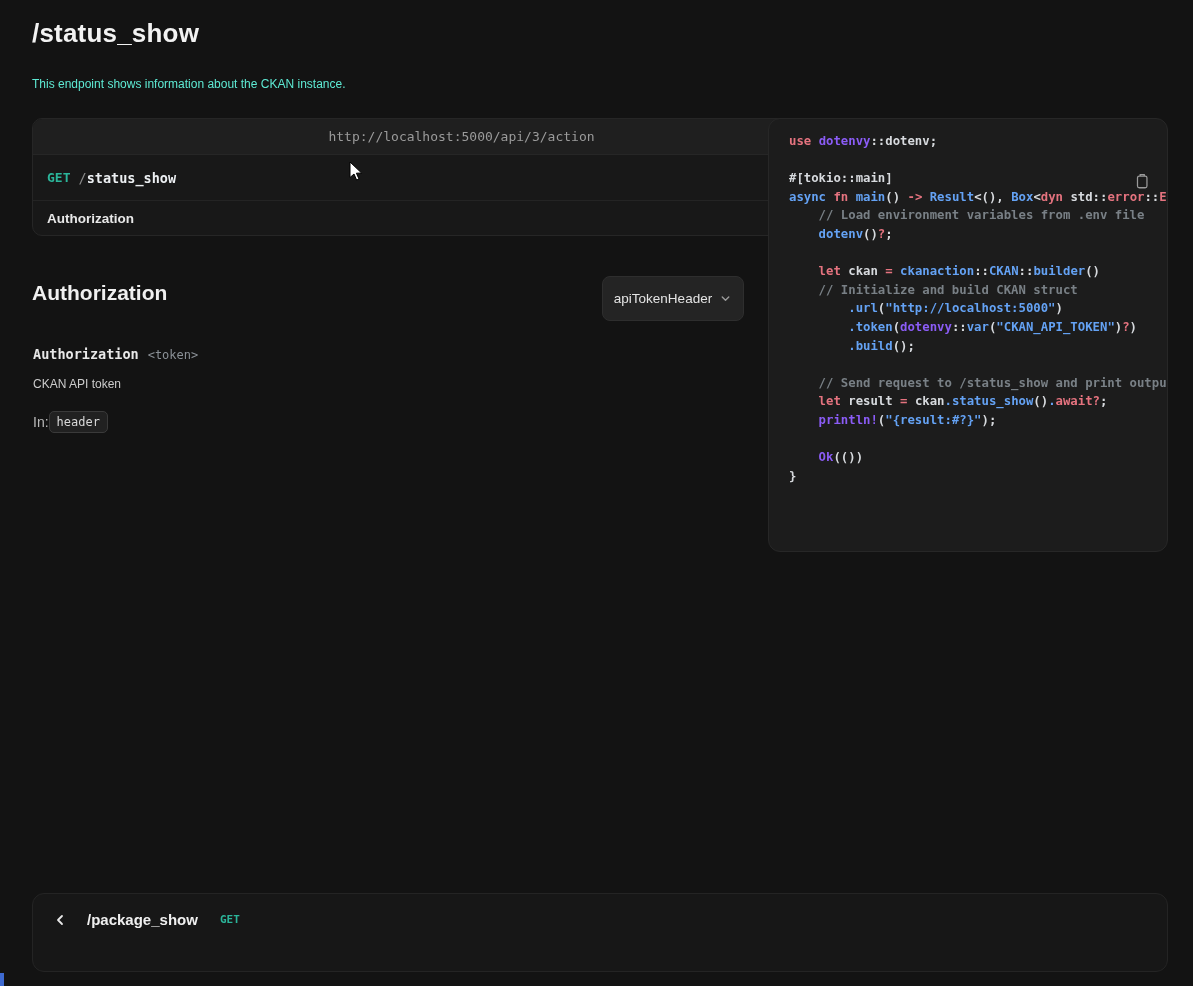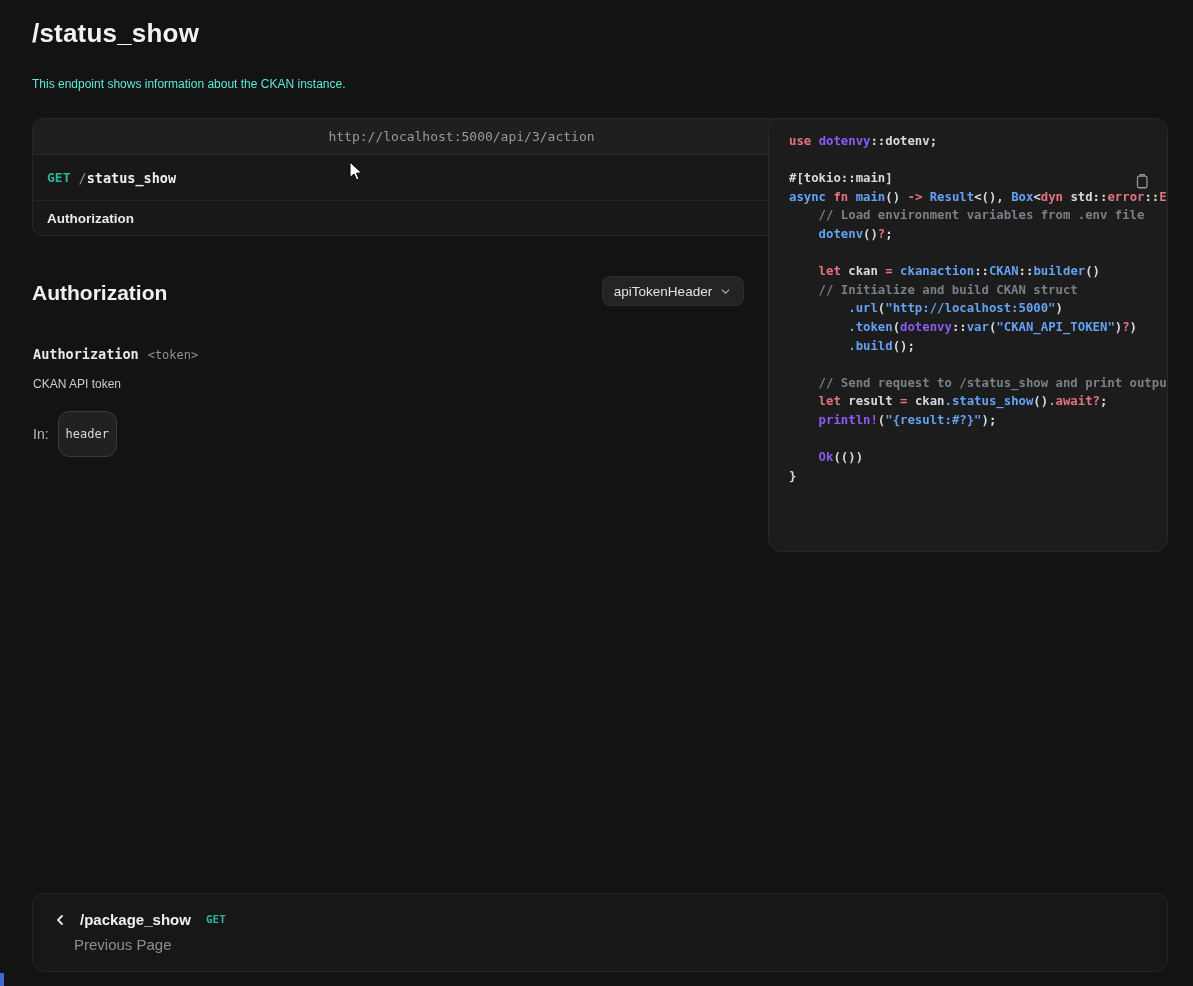--- a/index.html
+++ b/index.html
@@ -53,35 +53,35 @@
   }
   .req-auth-row .lbl { font-size:13.5px; font-weight:700; color:#e8e8e8; }
   .req-auth-row svg { margin-left:auto; }
 
   
   .auth-heading {
     position:absolute; left:32px; top:281px;
     font-size:21px; font-weight:700; color:#f0f0f0;
   }
   .scheme-select {
-    position:absolute; left:602px; top:276px; width:142px; height:30px;
+    position:absolute; left:602px; top:276px; width:142px; height:45px;
     background:#242424; border:1px solid #2e2e2e; border-radius:8px;
     display:flex; align-items:center; justify-content:center; gap:7px;
     cursor:pointer;
   }
   .scheme-select span { font-size:13.5px; color:#e4e4e4; }
   .param-row { position:absolute; left:33px; top:346px; display:flex; align-items:baseline; gap:9px; }
   .param-name { font-size:13.5px; font-weight:700; color:#e8e8e8; }
   .param-type { font-size:12px; color:#8a9096; }
   .param-desc { position:absolute; left:33px; top:377px; font-size:12px; color:#cccccc; }
-  .in-row { position:absolute; left:33px; top:411px; display:flex; align-items:center; gap:9px; }
+  .in-row { position:absolute; left:33px; top:411px; display:flex; align-items:center; gap:0; }
   .in-label { font-size:14px; color:#b9b9b9; }
   .in-badge {
     font-size:12px; color:#d8d8d8; background:#212121;
-    border:1px solid #3a3a3a; border-radius:11px; padding:15px 7px;
+    border:1px solid #3a3a3a; border-radius:5px; padding:3px 7px;
   }
 
   
   .code-panel {
     position:absolute; left:768px; top:118px; width:400px; height:434px;
     background:#1c1c1c; border:1px solid #272727; border-radius:12px;
     overflow:hidden;
   }
   .code-panel-header {
     height:39px; border-bottom:1px solid #2c2c2c;
@@ -108,21 +108,21 @@
   .tk-p { color:#8b5cf6; }
   .tk-w { color:#d7dade; }
   .tk-c { color:#798086; }
 
   
   .footer-nav {
     position:absolute; left:32px; top:893px; width:1136px; height:79px;
     background:#171717; border:1px solid #242424; border-radius:12px;
     padding:17px 20px; cursor:pointer;
   }
-  .prev-row { display:flex; align-items:center; gap:13px; }
+  .prev-row { display:flex; align-items:center; gap:20px; }
   .prev-path { font-size:15px; font-weight:700; color:#f0f0f0; }
   .prev-method { font-size:11px; font-weight:700; color:#2bb59a; margin-left:2px; }
   .prev-label { margin-top:8px; margin-left:21px; font-size:15px; color:#8f8f8f; }
 
   
   .mouse-cursor { position:absolute; left:349px; top:161px; pointer-events:none; }
   .scroll-nub { position:absolute; left:0; top:973px; width:4px; height:13px; background:#3e6ad1; }
 </style>
 </head>
 <body>
@@ -195,20 +195,19 @@
 </aside>
 
 <div class="footer-nav">
   <div class="prev-row">
     <svg width="14" height="14" viewBox="0 0 14 14">
         <path d="M9 3 L5 7 L9 11" fill="none" stroke="#e8e8e8" stroke-width="1.8" stroke-linecap="round" stroke-linejoin="round"></path>
       </svg>
     <span class="prev-path">/package_show</span>
     <span class="prev-method mono">GET</span>
   </div>
-  <div class="prev-label">Previous Page</div>
 </div>
 
 <svg class="mouse-cursor" width="16" height="22" viewBox="0 0 16 22">
   <path d="M1 1 L1 16.5 L5 13 L7.6 19 L10 18 L7.4 12.2 L12.6 12 Z" fill="#ffffff" stroke="#000000" stroke-width="1"></path>
 </svg>
 
 <div class="scroll-nub"></div>
 
 </body></html>

